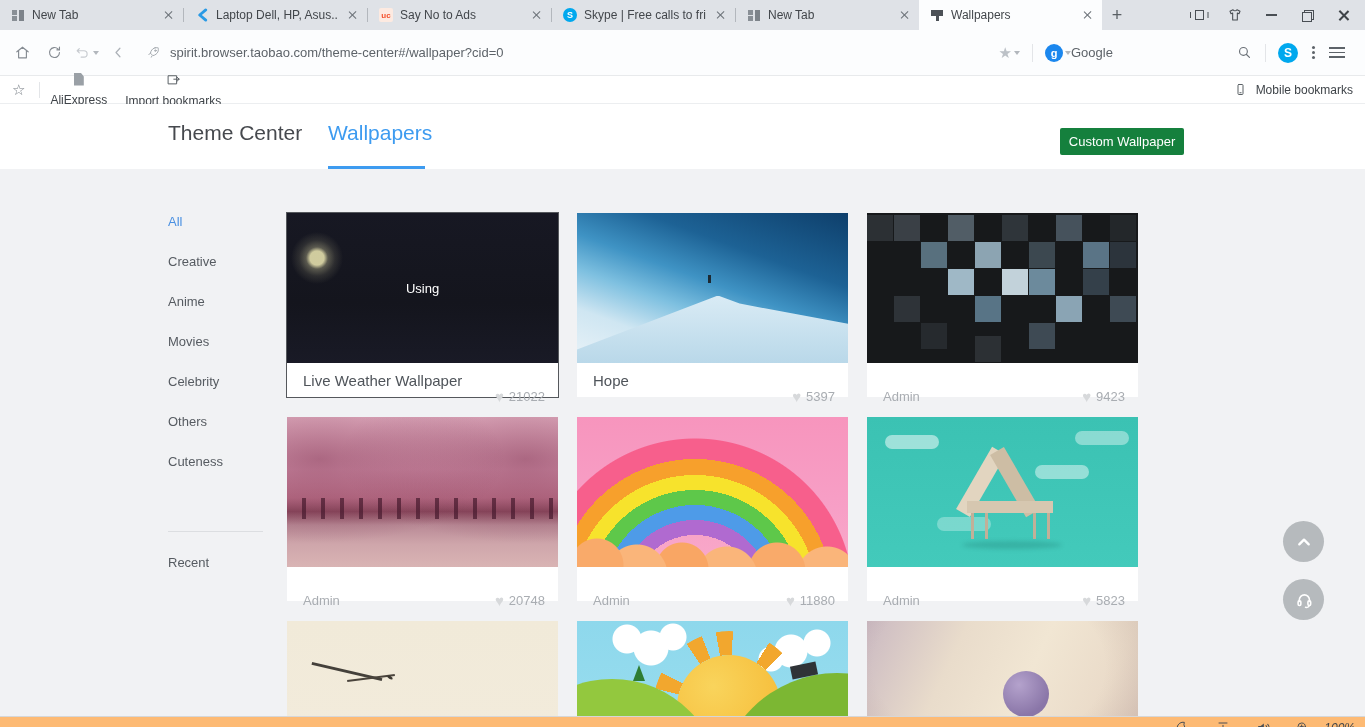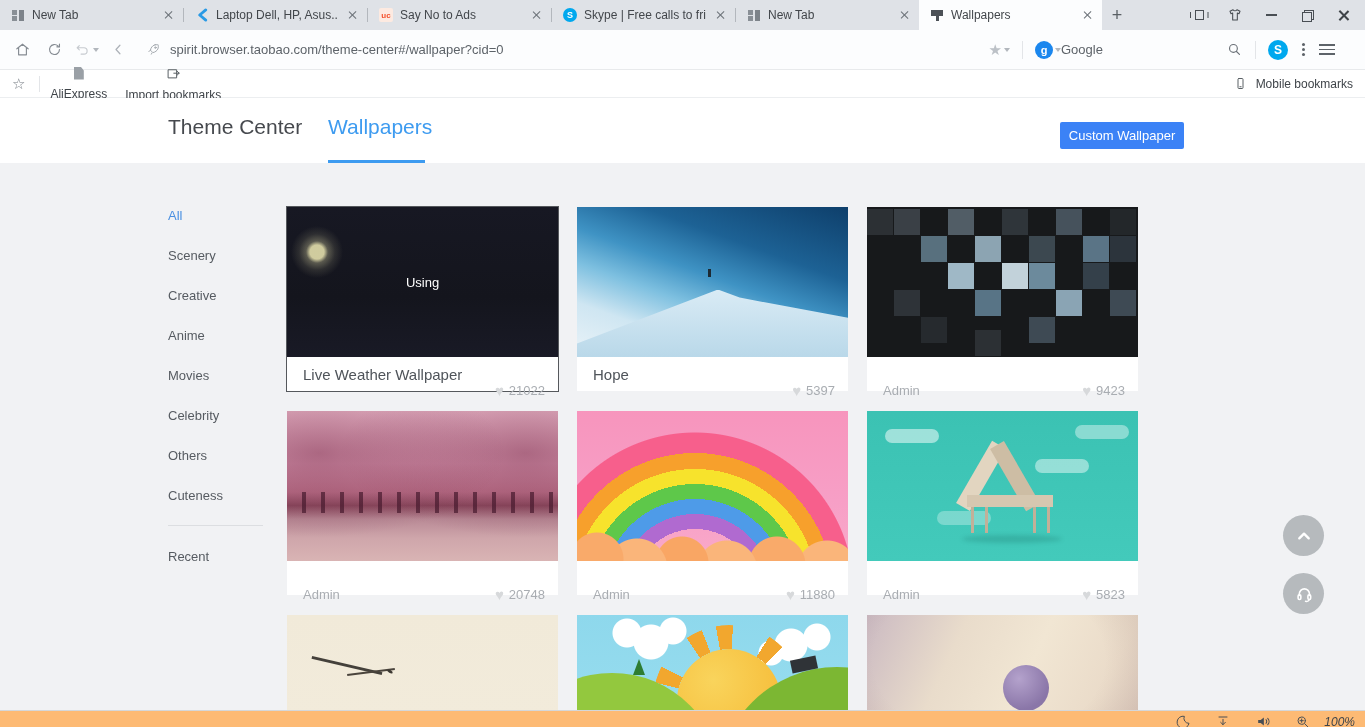--- a/index.html
+++ b/index.html
@@ -33,21 +33,21 @@
   .boss-icon::after { content:''; position:absolute; left:0; top:3px; width:1.5px; height:6px; background:#494e54; box-shadow:17.5px 0 0 #494e54; }
   .min-icon { width:11px; height:1.6px; background:#494e54; }
   .restore-icon { width:11px; height:11px; position:relative; }
   .restore-icon::after { content:''; position:absolute; left:2.5px; top:0; width:8px; height:8px; border:1.3px solid #494e54; }
   .restore-icon::before { content:''; position:absolute; left:0; top:2.5px; width:8px; height:8px; border:1.3px solid #494e54; background:#dfe2e7; z-index:1; }
   .close-icon { width:13px; height:13px; position:relative; }
   .close-icon::before,.close-icon::after { content:''; position:absolute; left:6px; top:0; width:1.6px; height:13px; background:#3f4449; }
   .close-icon::before { transform:rotate(45deg); } .close-icon::after { transform:rotate(-45deg); }
 
   
-  .toolbar { height:40px; background:#fcfdfe; border-bottom:1px solid #e8eaec; display:flex; align-items:center; padding:0 26px 0 6px; }
+  .toolbar { height:46px; background:#fcfdfe; border-bottom:1px solid #e8eaec; display:flex; align-items:center; padding:0 16px 0 6px; }
   .nav-btn { width:32px; height:28px; display:flex; align-items:center; justify-content:center; }
   .caret { width:0; height:0; border-left:3.5px solid transparent; border-right:3.5px solid transparent; border-top:4px solid #b2b7bd; margin-left:2px; }
   .addr { flex:1; display:flex; align-items:center; gap:9px; padding-left:12px; min-width:0; }
   .url-text { font-size:13px; color:#5d6369; white-space:nowrap; }
   .tb-right { display:flex; align-items:center; }
   .star-filled { color:#bcc1c7; font-size:15px; line-height:1; }
   .star-filled::before { content:'★'; }
   .tb-divider { width:1px; height:18px; background:#e3e5e8; margin:0 12px; }
   .g-circle { width:18px; height:18px; border-radius:50%; background:#1b87ee; color:#fff; font-size:11px; font-weight:bold; display:flex; align-items:center; justify-content:center; }
   .search-box { display:flex; align-items:center; width:208px; }
@@ -65,21 +65,21 @@
   .bm-item { display:flex; align-items:center; gap:7px; margin-right:18px;flex-direction:column; }
   .page-icon { width:10px; height:13px; background:#9aa0a6; clip-path:polygon(0 0, 68% 0, 100% 30%, 100% 100%, 0 100%); }
   .bm-right { margin-left:auto; display:flex; align-items:center; gap:8px; }
 
   
   .page { position:relative; height:612px; background:#f1f2f4; overflow:hidden; }
   .page-header { position:absolute; left:0; top:0; width:100%; height:65px; background:#fff; }
   .page-title { position:absolute; left:168px; top:17px; font-size:21px; color:#46494e; }
   .page-tab { position:absolute; left:328px; top:17px; font-size:21px; color:#3d9bf0; }
   .tab-underline { position:absolute; left:328px; bottom:0; width:97px; height:3px; background:#3d9bf0; }
-  .custom-btn { position:absolute; left:1060px; top:24px; width:124px; height:27px; background:#3b82f6; color:#fff; font-size:13px; border:none; border-radius:2px; display:flex; align-items:center; justify-content:center; }
+  .custom-btn { position:absolute; left:1060px; top:24px; width:124px; height:27px; background:#15803d; color:#fff; font-size:13px; border:none; border-radius:2px; display:flex; align-items:center; justify-content:center; }
 
   .sidebar { position:absolute; left:168px; top:97px; width:100px; list-style:none; }
   .sidebar li { height:40px; display:flex; align-items:center; font-size:13px; color:#565b61; }
   .sidebar li.active { color:#4a90e2; }
   .sidebar-divider { position:absolute; left:168px; top:427px; width:95px; height:1px; background:#dcdee1; }
   .recent-item { position:absolute; left:168px; top:438px; height:40px; display:flex; align-items:center; font-size:13px; color:#565b61; }
 
   .grid { position:absolute; left:287px; top:109px; width:852px; display:flex; flex-wrap:wrap; gap:20px 19px; }
   .card { width:271px; height:184px; background:#fff; position:relative; }
   .card.selected { box-shadow:0 0 0 1px #55585c; }
@@ -324,21 +324,20 @@
   <div class="page">
     <div class="page-header">
       <div class="page-title">Theme Center</div>
       <div class="page-tab">Wallpapers</div>
       <div class="tab-underline"></div>
       <button class="custom-btn">Custom Wallpaper</button>
     </div>
 
     <ul class="sidebar">
       <li class="active">All</li>
-      <li>Scenery</li>
       <li>Creative</li>
       <li>Anime</li>
       <li>Movies</li>
       <li>Celebrity</li>
       <li>Others</li>
       <li>Cuteness</li>
     </ul>
     <div class="sidebar-divider"></div>
     <div class="recent-item">Recent</div>
 

